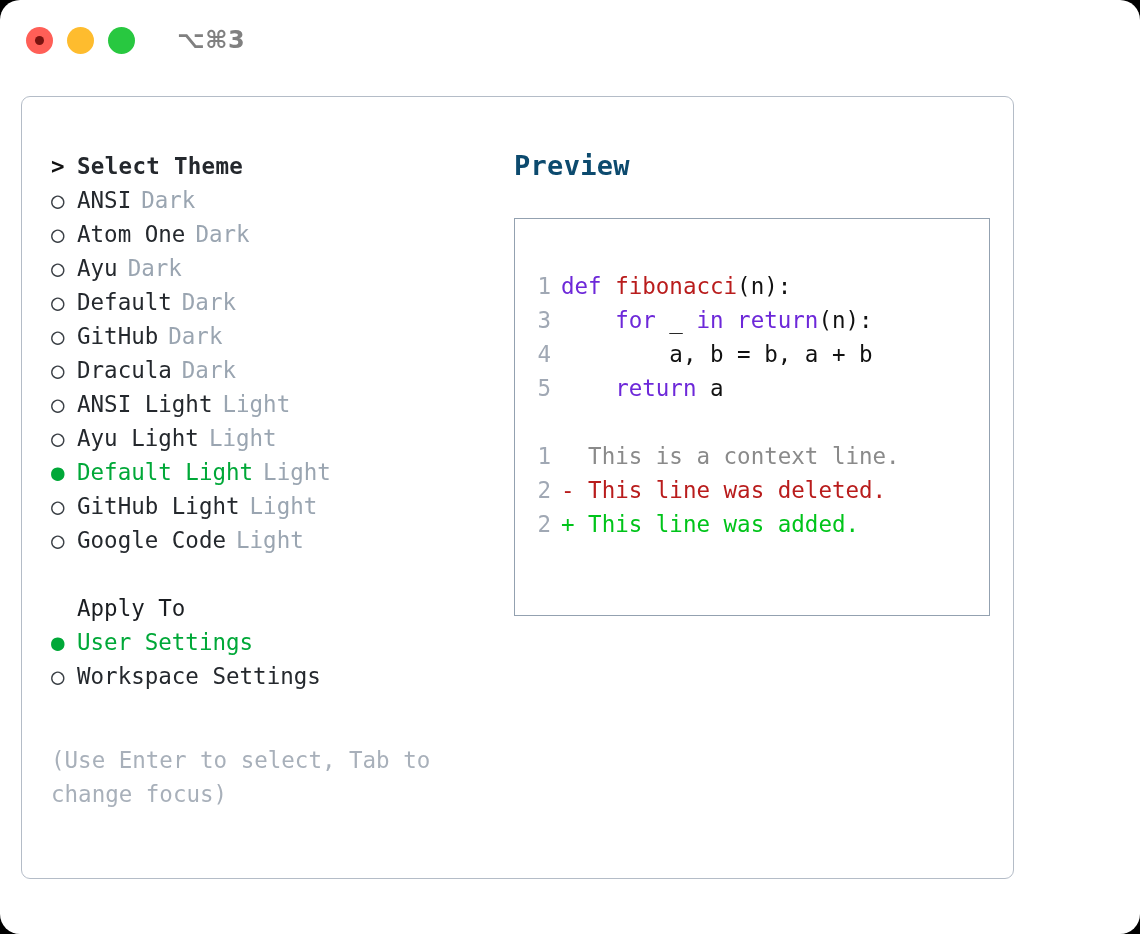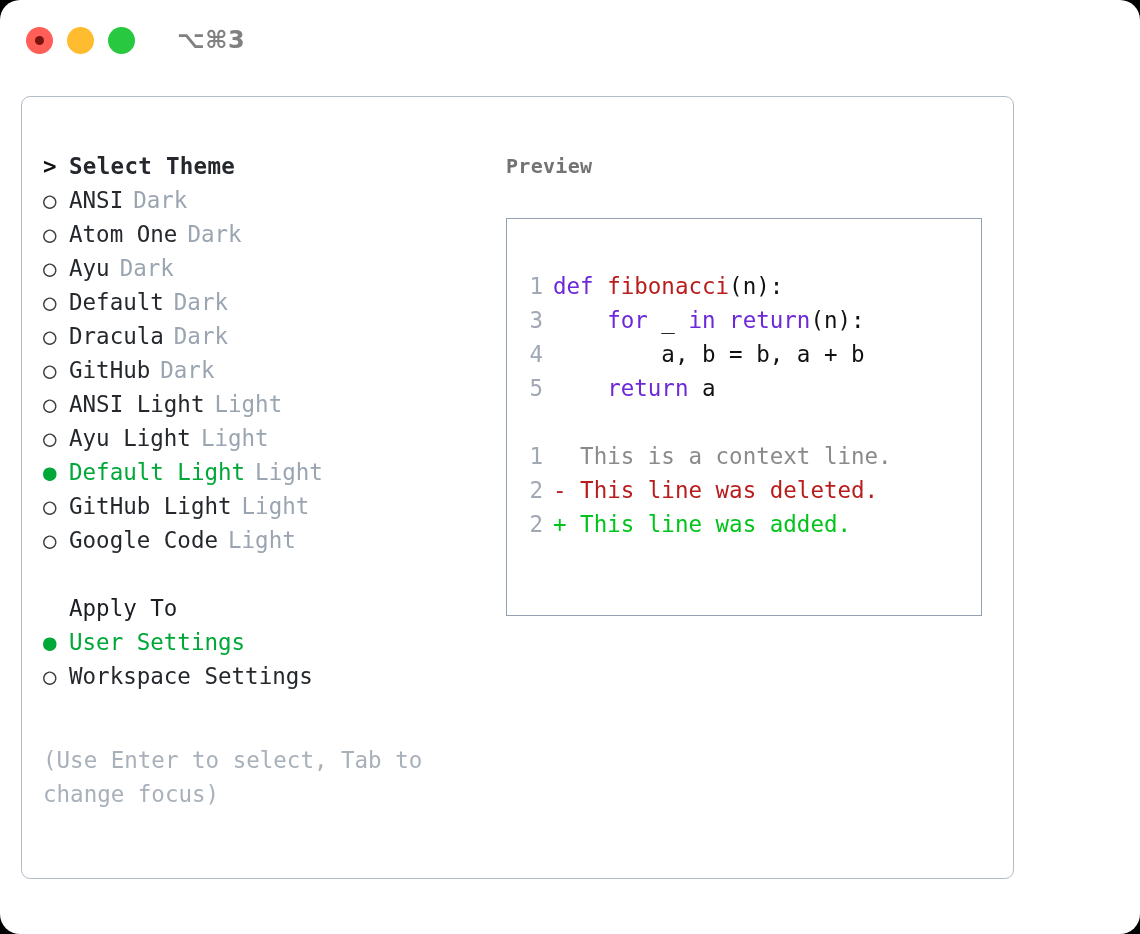--- a/index.html
+++ b/index.html
@@ -77,21 +77,21 @@
     width: 993px;
     height: 783px;
     border: 1.6px solid #b4bcc7;
     border-radius: 9px;
     box-sizing: border-box;
     background: #ffffff;
   }
 
   .columns {
     position: absolute;
-    left: 4px; top: 0;
+    left: 12px; top: 0;
     width: 100%;
     height: 100%;
   }
 
   
   .left-col {
     position: absolute;
     left: 17px;
     top: 52px;
     width: 460px;
@@ -151,23 +151,23 @@
   }
 
   
   .right-col {
     position: absolute;
     left: 480px;
     top: 52px;
     width: 495px;
   }
   .preview-title {
-    font-size: 20px;
-    line-height: 34px;
-    color: #737373;
+    font-size: 27px;
+    line-height: 34px;
+    color: #0c4a6e;
     font-weight: 700;
     letter-spacing: 0.3px;
   }
   .preview-box {
     margin-top: 35px;
     width: 476px;
     height: 398px;
     border: 1.6px solid #93a1b0;
     box-sizing: border-box;
     background: #ffffff;
@@ -223,22 +223,22 @@
 
         <div class="row header-row">
           <span class="marker marker-caret">&gt;</span><span class="label">Select Theme</span>
         </div>
 
         <div id="theme-list">
             <div class="row"><span class="marker bullet-empty">○</span><span class="label">ANSI</span><span class="tag">Dark</span></div>
             <div class="row"><span class="marker bullet-empty">○</span><span class="label">Atom One</span><span class="tag">Dark</span></div>
             <div class="row"><span class="marker bullet-empty">○</span><span class="label">Ayu</span><span class="tag">Dark</span></div>
             <div class="row"><span class="marker bullet-empty">○</span><span class="label">Default</span><span class="tag">Dark</span></div>
+            <div class="row"><span class="marker bullet-empty">○</span><span class="label">GitHub</span><span class="tag">Dark</span></div>
             <div class="row"><span class="marker bullet-empty">○</span><span class="label">Dracula</span><span class="tag">Dark</span></div>
-            <div class="row"><span class="marker bullet-empty">○</span><span class="label">GitHub</span><span class="tag">Dark</span></div>
             <div class="row"><span class="marker bullet-empty">○</span><span class="label">ANSI Light</span><span class="tag">Light</span></div>
             <div class="row"><span class="marker bullet-empty">○</span><span class="label">Ayu Light</span><span class="tag">Light</span></div>
             <div class="row selected"><span class="marker bullet-full">●</span><span class="label">Default Light</span><span class="tag">Light</span></div>
             <div class="row"><span class="marker bullet-empty">○</span><span class="label">GitHub Light</span><span class="tag">Light</span></div>
             <div class="row"><span class="marker bullet-empty">○</span><span class="label">Google Code</span><span class="tag">Light</span></div>
           </div>
 
         <div class="spacer-34"></div>
 
         <div class="section-head">Apply To</div>

